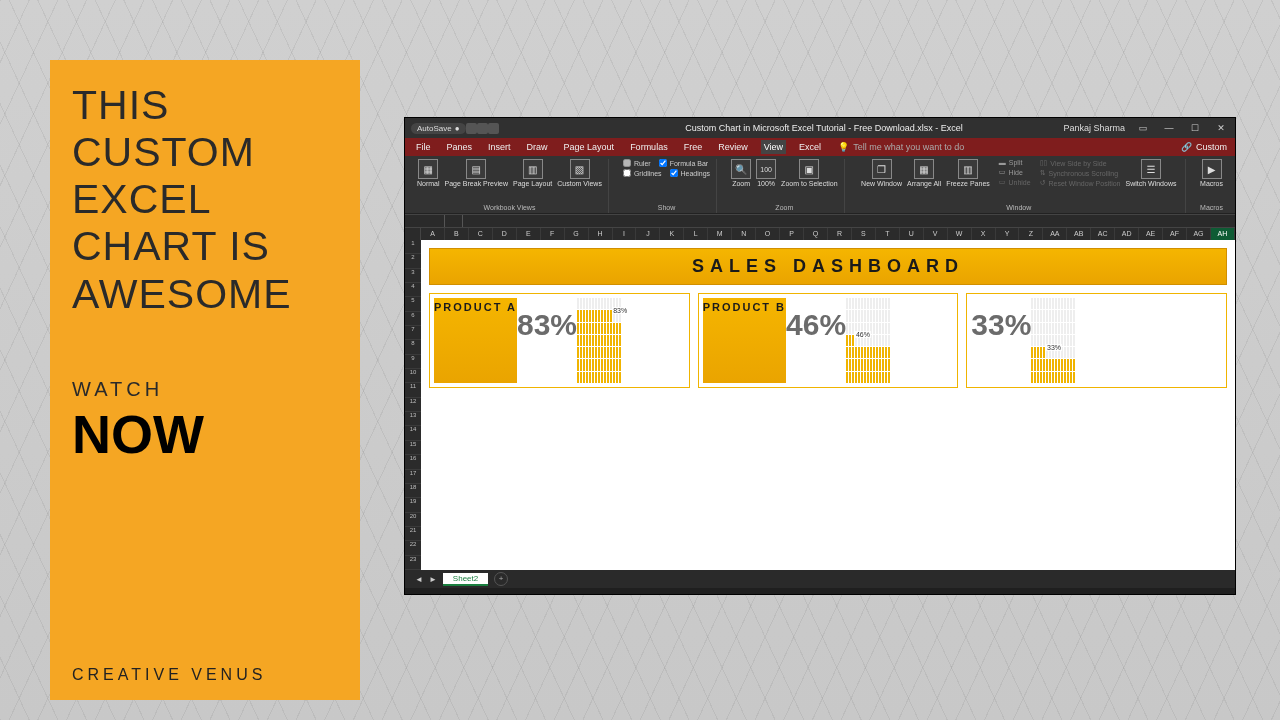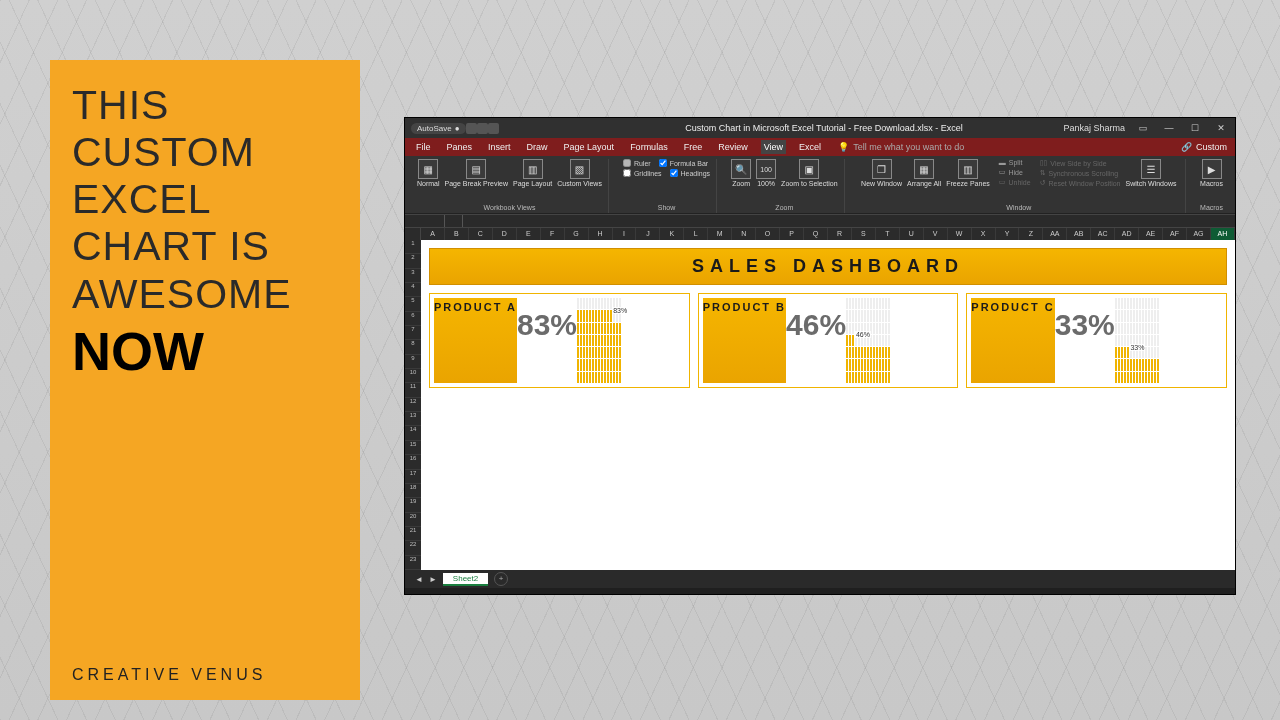--- a/index.html
+++ b/index.html
@@ -183,20 +183,21 @@
 <body>
 
 <div class="bg-building"></div>
 
 <div class="sidebar">
   <h1 style="white-space:pre-line;">THIS
 CUSTOM
 EXCEL
 CHART IS
 AWESOME</h1>
+  <div class="watch">WATCH</div>
   <div class="now">NOW</div>
   <div class="brand">CREATIVE VENUS</div>
 </div>
 
 <div class="excel">
 
   <div class="titlebar">
     <div class="title-left">
       <span class="autosave-pill">
         <span>AutoSave</span>
@@ -632,21 +633,20 @@
               <div class="cell-f"></div>
               <div class="cell-f"></div>
               <div class="cell-f"></div>
               <div class="cell-f"></div>
               <div class="cell-f"></div>
               <div class="cell-f"></div>
               <div class="waffle-label" style="top: 33.4286px; left: 20%;">46%</div>
             </div>
           </div>
           <div class="card">
-            <div class="card-hdr">PRODUCT C</div>
             <div class="card-pct">33%</div>
             <div class="waffle">
               <div class="cell-e"></div>
               <div class="cell-e"></div>
               <div class="cell-e"></div>
               <div class="cell-e"></div>
               <div class="cell-e"></div>
               <div class="cell-e"></div>
               <div class="cell-e"></div>
               <div class="cell-e"></div>

